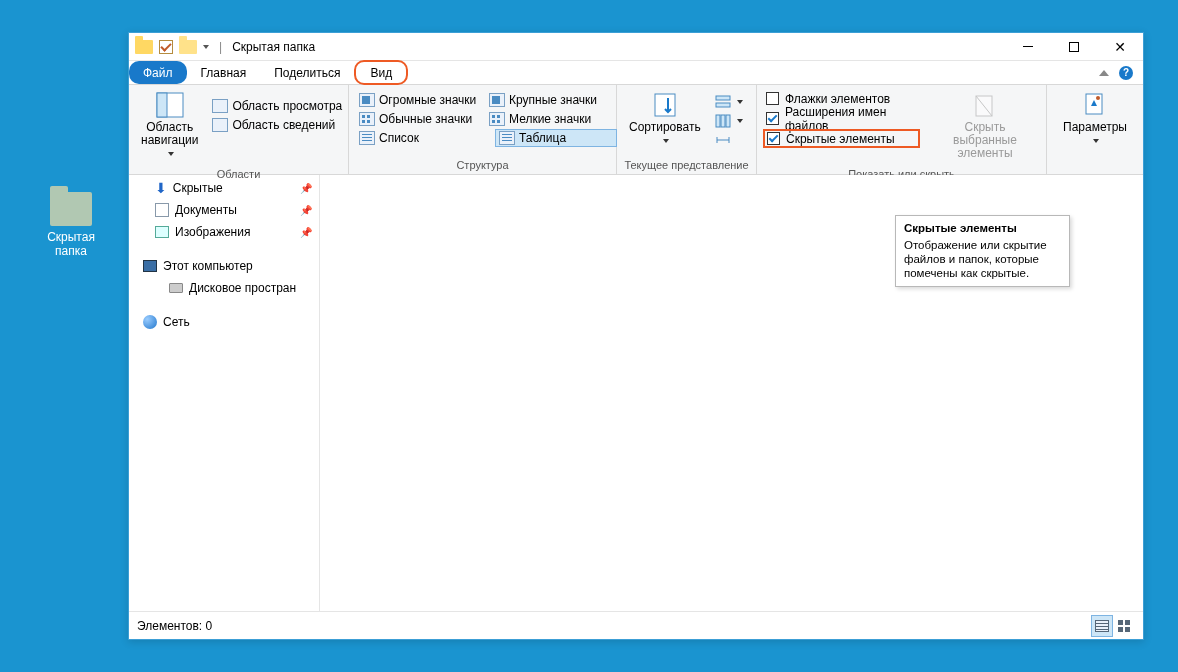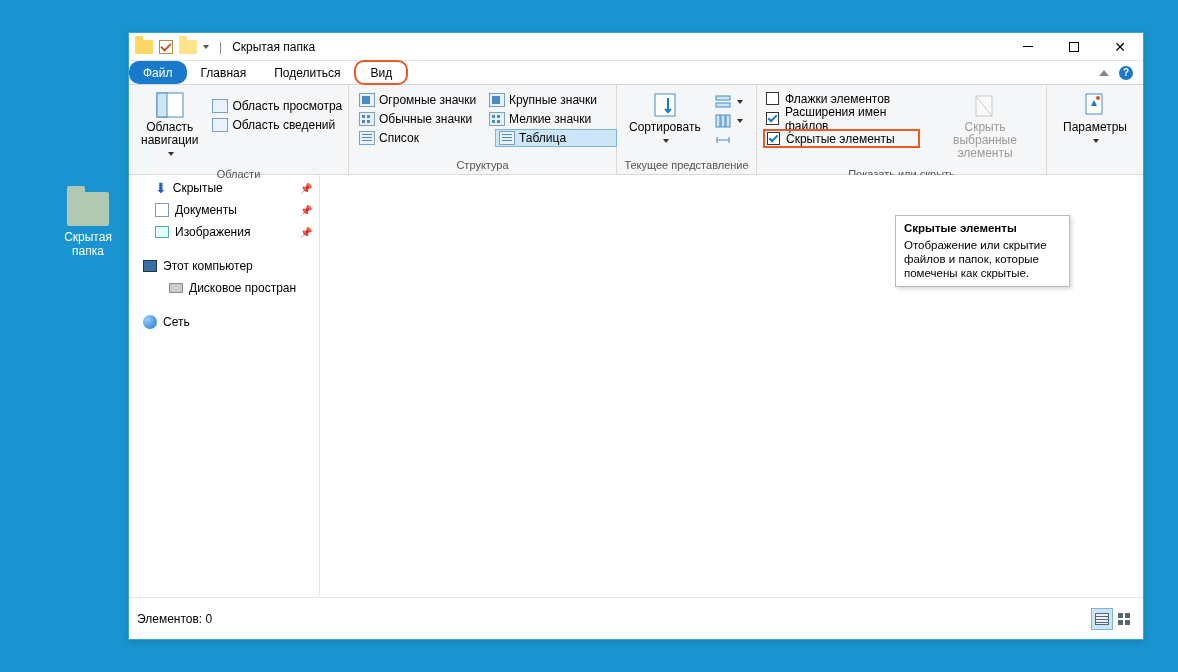--- a/index.html
+++ b/index.html
@@ -1,19 +1,19 @@
 <!DOCTYPE html>
 <html><head>
 <meta charset="utf-8">
 <style>
   * { box-sizing: border-box; margin: 0; padding: 0; font-family: "Segoe UI", Tahoma, sans-serif; }
   body { width: 1178px; height: 672px; background: #1a94d0; position: relative; overflow: hidden; font-size: 12px; }
 
   
-  .desktop-icon { position: absolute; left: 58px; top: 192px; width: 60px; text-align: center; color: #fff; cursor: pointer; }
+  .desktop-icon { position: absolute; left: 41px; top: 192px; width: 60px; text-align: center; color: #fff; cursor: pointer; }
   .desktop-icon .folder-glyph { width: 42px; height: 34px; margin: 0 auto 4px; background: #f1dfa6; border-radius: 2px; position: relative; opacity: 0.7; }
   .desktop-icon .folder-glyph::before { content:''; position:absolute; left:0; top:-6px; width:18px; height:8px; background:#f1dfa6; border-radius:2px 2px 0 0;}
   .desktop-icon span { font-size: 12px; line-height: 14px; display: block; }
 
   
   .explorer { position: absolute; left: 128px; top: 32px; width: 1016px; height: 608px; background:#fff; border:1px solid #3c9fd6; display:flex; flex-direction:column; box-shadow: 0 2px 8px rgba(0,0,0,.15);}
 
   
   .titlebar { height:28px; background:#fff; display:flex; align-items:center; border-bottom:1px solid #e5e5e5; }
   .titlebar .ql { display:flex; align-items:center; padding:0 6px; gap:6px; }
@@ -77,21 +77,21 @@
   .ico-drive{width:14px;height:10px;background:#ccc;border:1px solid #888;border-radius:1px;}
   .ico-net{width:14px;height:14px;border-radius:50%;background:radial-gradient(circle at 30% 30%,#9cf,#27c);}
   .content{flex:1;background:#fff;}
 
   
   .tooltip{position:absolute;left:766px;top:182px;width:175px;background:#fff;border:1px solid #b8b8b8;padding:6px 8px;font-size:11.5px;box-shadow:2px 2px 4px rgba(0,0,0,.15);z-index:10;}
   .tooltip .tt-title{font-weight:bold;margin-bottom:4px;}
   .tooltip .tt-body{line-height:14px;}
 
   
-  .statusbar{height:42px;border-top:1px solid #e5e5e5;display:flex;align-items:center;padding:4px 8px;font-size:12px;}
+  .statusbar{height:28px;border-top:1px solid #e5e5e5;display:flex;align-items:center;padding:4px 8px;font-size:12px;}
   .statusbar .views{margin-left:auto;display:flex;gap:0;}
   .view-btn{width:22px;height:22px;border:1px solid #fff;display:flex;align-items:center;justify-content:center;cursor:pointer;}
   .view-btn.active{border-color:#7eb4e2;background:#cde6f7;}
   .vb-det{width:14px;height:12px;border:1px solid #567;background:#eaf1fa;}
   .vb-det::before{content:'';display:block;height:1px;background:#567;margin-top:2px;box-shadow:0 3px 0 #567,0 6px 0 #567;}
   .vb-grid{display:grid;grid-template-columns:repeat(2,5px);gap:2px;}
   .vb-grid span{width:5px;height:5px;background:#567;}
 </style>
 </head>
 <body>

